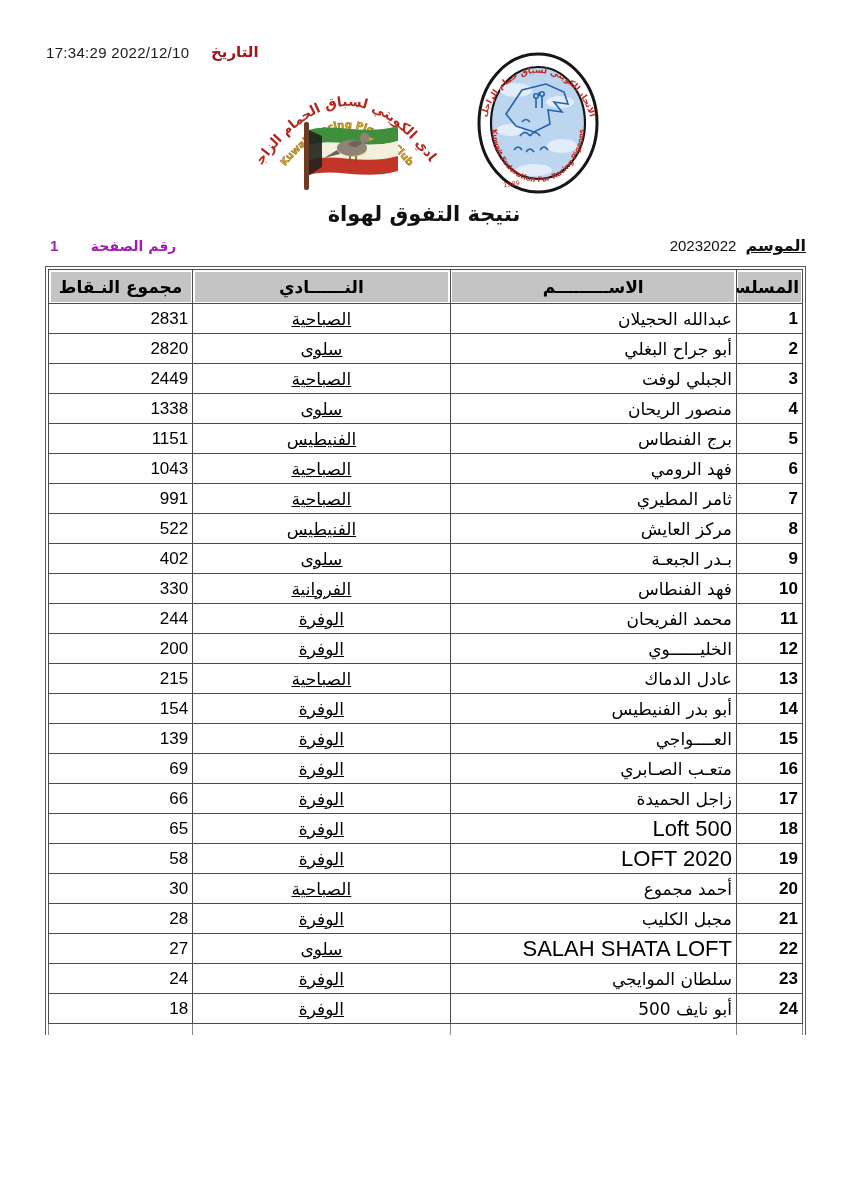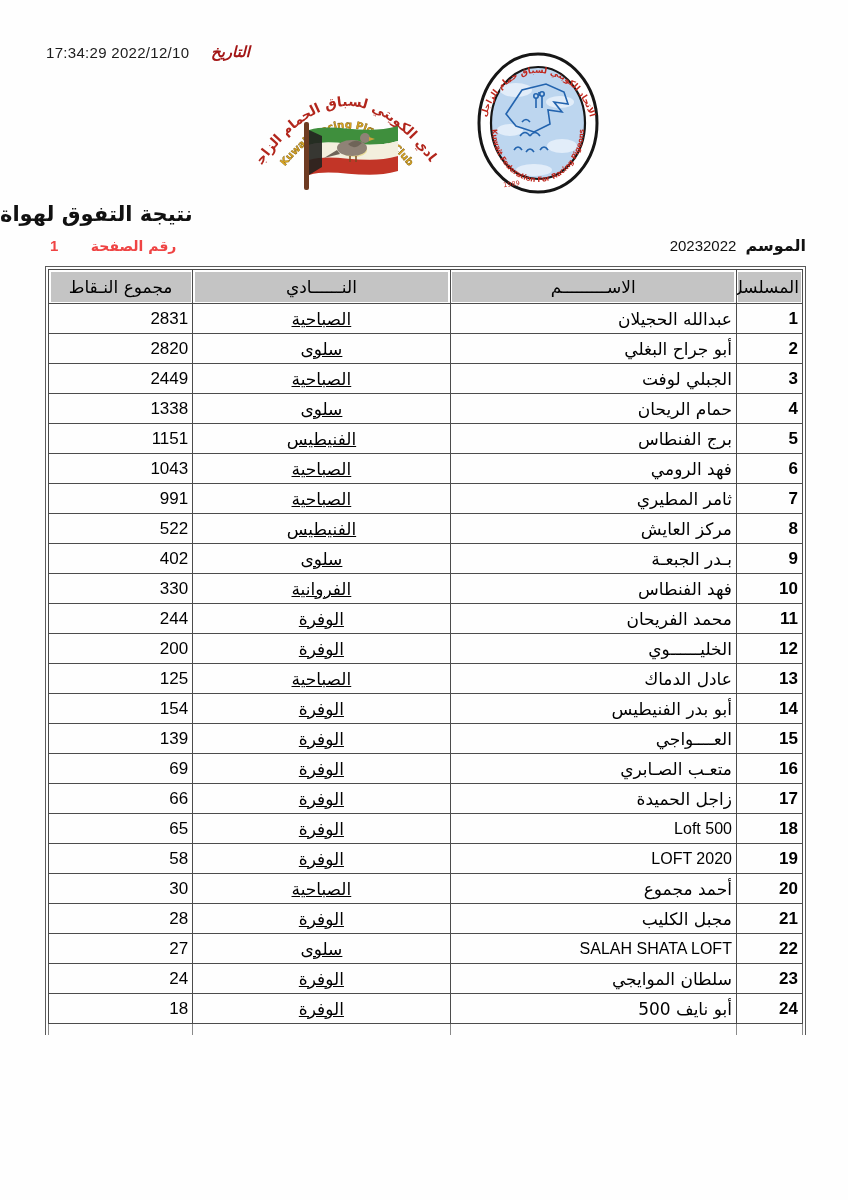--- a/index.html
+++ b/index.html
@@ -2,51 +2,51 @@
 <html lang="ar" dir="rtl"><head>
 <meta charset="utf-8">
 <style>
   html,body{margin:0;padding:0;}
   body{background:#ffffff;font-family:"DejaVu Sans",sans-serif;}
   .page{position:relative;width:848px;height:1200px;background:#fefefe;overflow:hidden;direction:rtl;}
 
   
   .date-value{position:absolute;left:46px;top:44px;direction:ltr;font-size:15px;color:#1c1c1c;
     font-family:"Liberation Sans","DejaVu Sans",sans-serif;letter-spacing:.3px;}
-  .date-label{position:absolute;left:211px;top:43px;font-size:15px;font-weight:bold;color:#a31515;font-style:italic;}
+  .date-label{position:absolute;left:211px;top:43px;font-size:15px;font-weight:bold;color:#a31515;}
 
   
   .logo-club{position:absolute;left:248px;top:64px;width:198px;height:132px;}
   .logo-fed{position:absolute;left:476px;top:52px;width:124px;height:142px;}
 
   
-  .doc-title{position:absolute;top:202px;left:0;width:100%;text-align:left;
+  .doc-title{position:absolute;top:202px;left:0;width:100%;text-align:center;
     font-size:21px;font-weight:bold;color:#111;}
   .season-line{position:absolute;top:236px;right:42px;font-size:16px;color:#111;direction:rtl;}
-  .season-line .lbl{font-weight:bold;}
+  .season-line .lbl{font-weight:bold;text-decoration:underline;}
   .season-line .val{font-family:"Liberation Sans","DejaVu Sans",sans-serif;font-size:15px;margin-right:4px;margin-top:12px;}
-  .pagenum-line{position:absolute;top:237px;left:50px;direction:rtl;font-size:14px;color:#ef4444;}
+  .pagenum-line{position:absolute;top:237px;left:50px;direction:rtl;font-size:14px;color:#a21caf;}
   .pagenum-line .lbl{font-weight:bold;}
   .pagenum-line .val{font-weight:bold;font-family:"Liberation Sans","DejaVu Sans",sans-serif;
     display:inline-block;margin-left:0;margin-right:28px;font-size:15px;}
 
   
   .table-wrap{position:absolute;left:45px;top:266px;width:761px;
     border:1.5px solid #5a5a5a;border-bottom:none;padding:2px 2px 0 2px;box-sizing:border-box;}
   table.results{width:100%;border-collapse:collapse;table-layout:fixed;direction:rtl;}
   table.results td,table.results th{border:1.4px solid #4c4c4c;overflow:hidden;white-space:nowrap;}
   table.results th{height:29px;background:#c4c4c4;background-clip:content-box;padding:2px;
-    font-size:17px;font-weight:normal;color:#000;text-align:center;}
+    font-size:17px;font-weight:bold;color:#000;text-align:center;}
   th.h-serial{text-align:right;}
   th.h-serial div{padding-right:1px;}
   table.results td{height:29px;padding:0 4px;font-size:17px;color:#000;}
   td.c-serial{font-weight:bold;text-align:right;padding-left:2px;padding-right:7px;
     font-family:"Liberation Sans","DejaVu Sans",sans-serif;font-size:18px;}
   td.c-name{text-align:right;padding-right:3px;margin-top:24px;}
-  td.c-name.latin{font-family:"Liberation Sans","DejaVu Sans",sans-serif;font-size:16px;}
+  td.c-name.latin{font-family:"Liberation Sans","DejaVu Sans",sans-serif;font-size:22px;}
   td.c-club{text-align:center;font-size:15.5px;text-decoration:underline;}
   td.c-points{text-align:right;font-family:"Liberation Sans","DejaVu Sans",sans-serif;font-size:18px;}
   tr.stub td{height:11px;border-bottom:none;border-top:none;border-color:#8a8a8a;}
 </style>
 </head>
 <body>
 
 <div class="page">
 
   <span class="date-value">17:34:29  2022/12/10</span>
@@ -170,21 +170,21 @@
 
     <tr>
       <td class="c-serial">3</td>
       <td class="c-name">الجبلي لوفت</td>
       <td class="c-club">الصباحية</td>
       <td class="c-points">2449</td>
     </tr>
 
     <tr>
       <td class="c-serial">4</td>
-      <td class="c-name">حمام الريحان</td>
+      <td class="c-name">منصور الريحان</td>
       <td class="c-club">سلوى</td>
       <td class="c-points">1338</td>
     </tr>
 
     <tr>
       <td class="c-serial">5</td>
       <td class="c-name">برج الفنطاس</td>
       <td class="c-club">الفنيطيس</td>
       <td class="c-points">1151</td>
     </tr>
@@ -235,21 +235,21 @@
       <td class="c-serial">12</td>
       <td class="c-name">الخليــــــوي</td>
       <td class="c-club">الوفرة</td>
       <td class="c-points">200</td>
     </tr>
 
     <tr>
       <td class="c-serial">13</td>
       <td class="c-name">عادل الدماك</td>
       <td class="c-club">الصباحية</td>
-      <td class="c-points">125</td>
+      <td class="c-points">215</td>
     </tr>
 
     <tr>
       <td class="c-serial">14</td>
       <td class="c-name">أبو بدر الفنيطيس</td>
       <td class="c-club">الوفرة</td>
       <td class="c-points">154</td>
     </tr>
 
     <tr>

